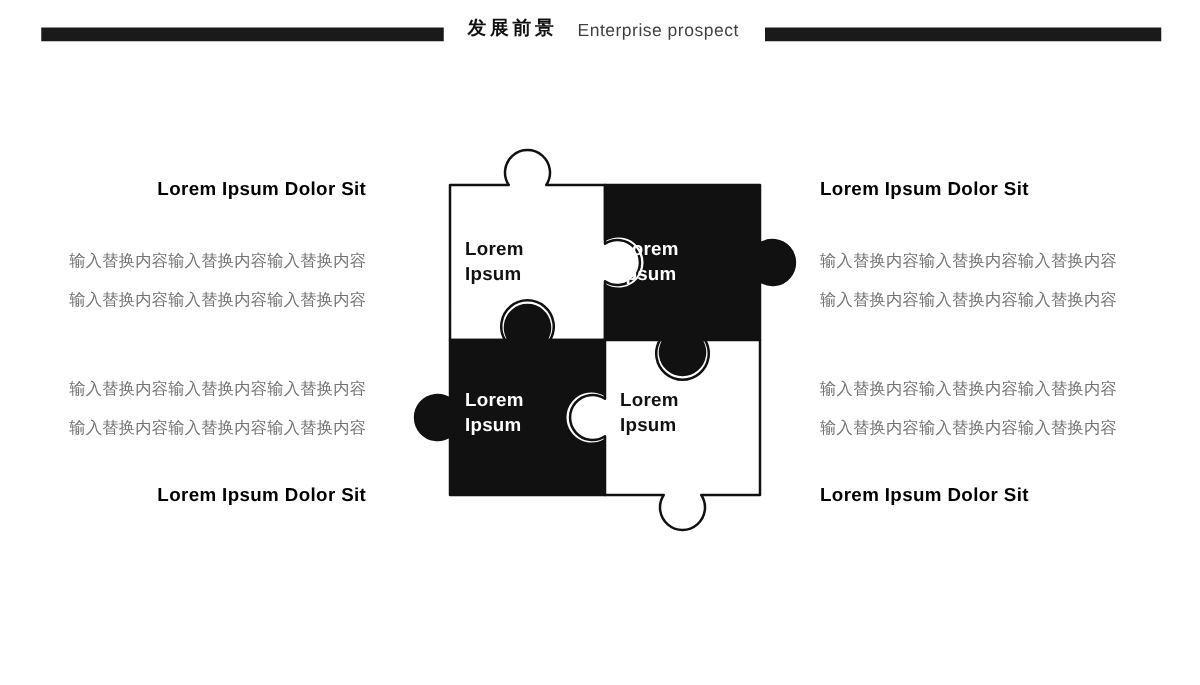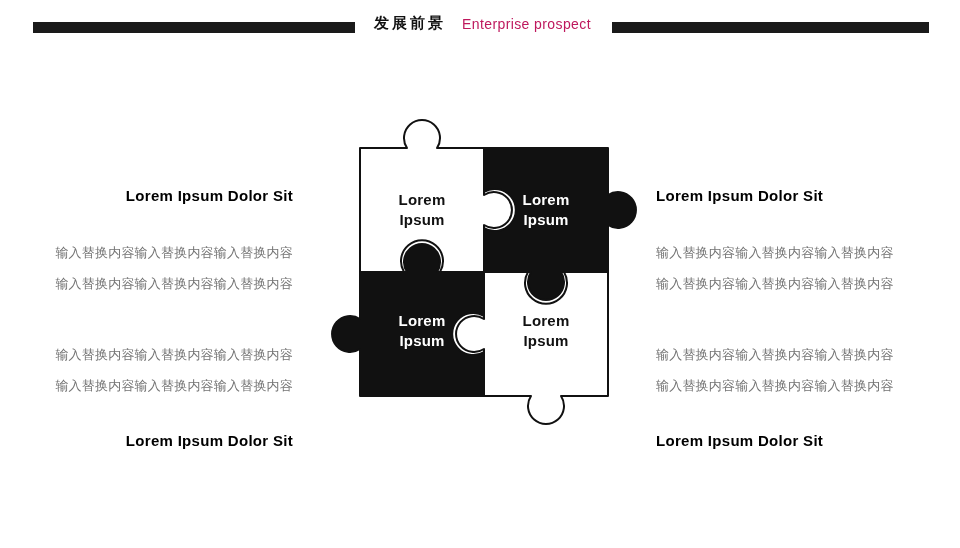--- a/index.html
+++ b/index.html
@@ -17,42 +17,42 @@
   .hdr-bar { position: absolute; height: 11px; top: 22px; background: #1a1a1a; }
   .hdr-bar.left  { left: 33px;  width: 322px; }
   .hdr-bar.right { left: 612px; width: 317px; }
   .hdr-title-zh {
     position: absolute; left: 374px; top: 14px;
     font-size: 15px; font-weight: bold; color: #111111;
     letter-spacing: 3px; line-height: 18px; white-space: nowrap;
   }
   .hdr-title-en {
     position: absolute; left: 462px; top: 16px;
-    font-size: 14px; font-weight: normal; color: #be185d;
+    font-size: 14px; font-weight: normal; color: #404040;
     letter-spacing: 0.4px; line-height: 16px; white-space: nowrap;
   }
 
   
   .puzzle-wrap { position: absolute; left: 330px; top: 100px; width: 320px; height: 330px; }
   .puzzle-wrap svg { display: block; }
   .puzzle-wrap path { stroke: #111111; stroke-width: 2; stroke-linejoin: round; }
   .piece-label {
     position: absolute; width: 100px; height: 40px;
-    text-align: center; font-size: 15px; font-weight: bold;
+    text-align: left; font-size: 15px; font-weight: bold;
     line-height: 20px; letter-spacing: 0.2px;
   }
   .piece-label.on-white { color: #111111; }
   .piece-label.on-black { color: #ffffff; }
   .piece-label.tl { left: 372px; top: 190px; }
   .piece-label.tr { left: 496px; top: 190px; }
   .piece-label.bl { left: 372px; top: 311px; }
   .piece-label.br { left: 496px; top: 311px; }
 
   
-  .section { position: absolute; width: 253px; margin-top: 44px; }
+  .section { position: absolute; width: 253px; }
   .section.align-right { text-align: right; }
   .section.align-left  { text-align: left; }
   .section.top-left     { left: 40px;  top: 141px; }
   .section.top-right    { left: 656px; top: 141px; }
   .section.bottom-left  { left: 40px;  top: 295px; }
   .section.bottom-right { left: 656px; top: 295px; }
   .section-heading {
     font-size: 15px; font-weight: bold; color: #000000;
     line-height: 22px; letter-spacing: 0.3px; white-space: nowrap;
   }

